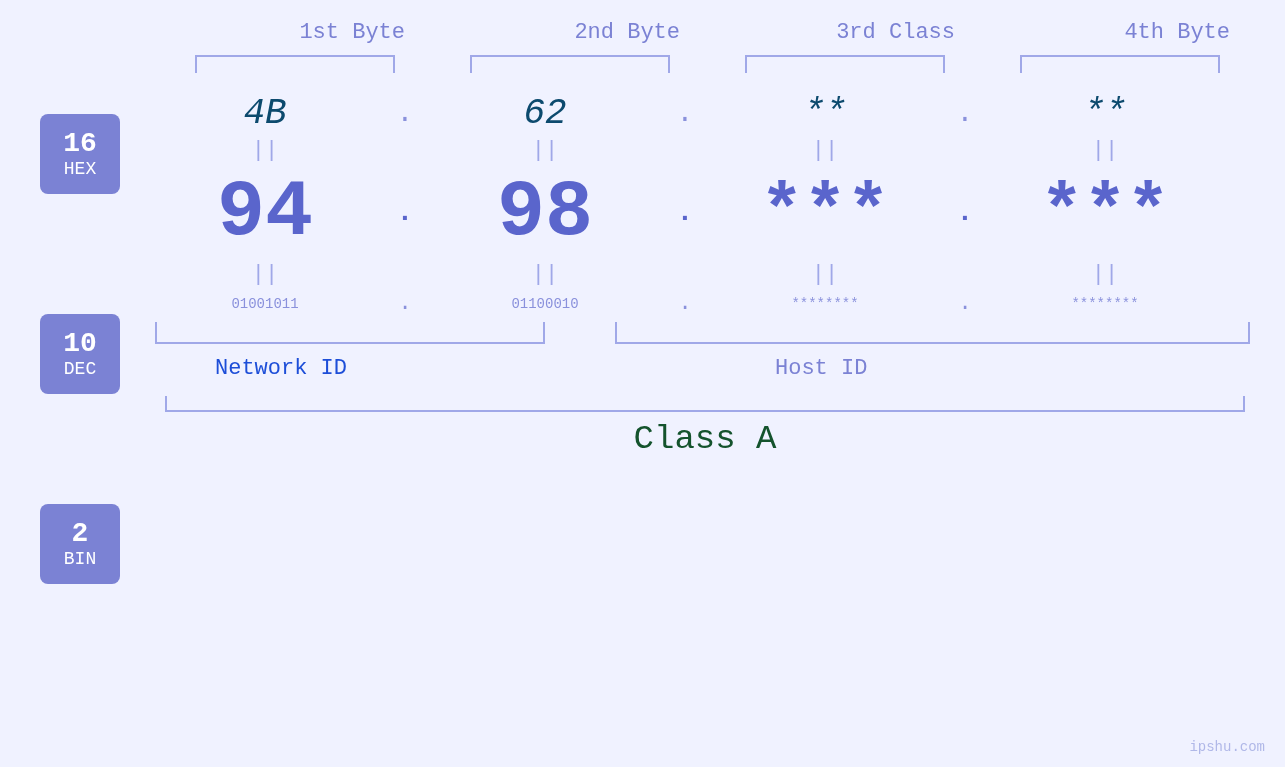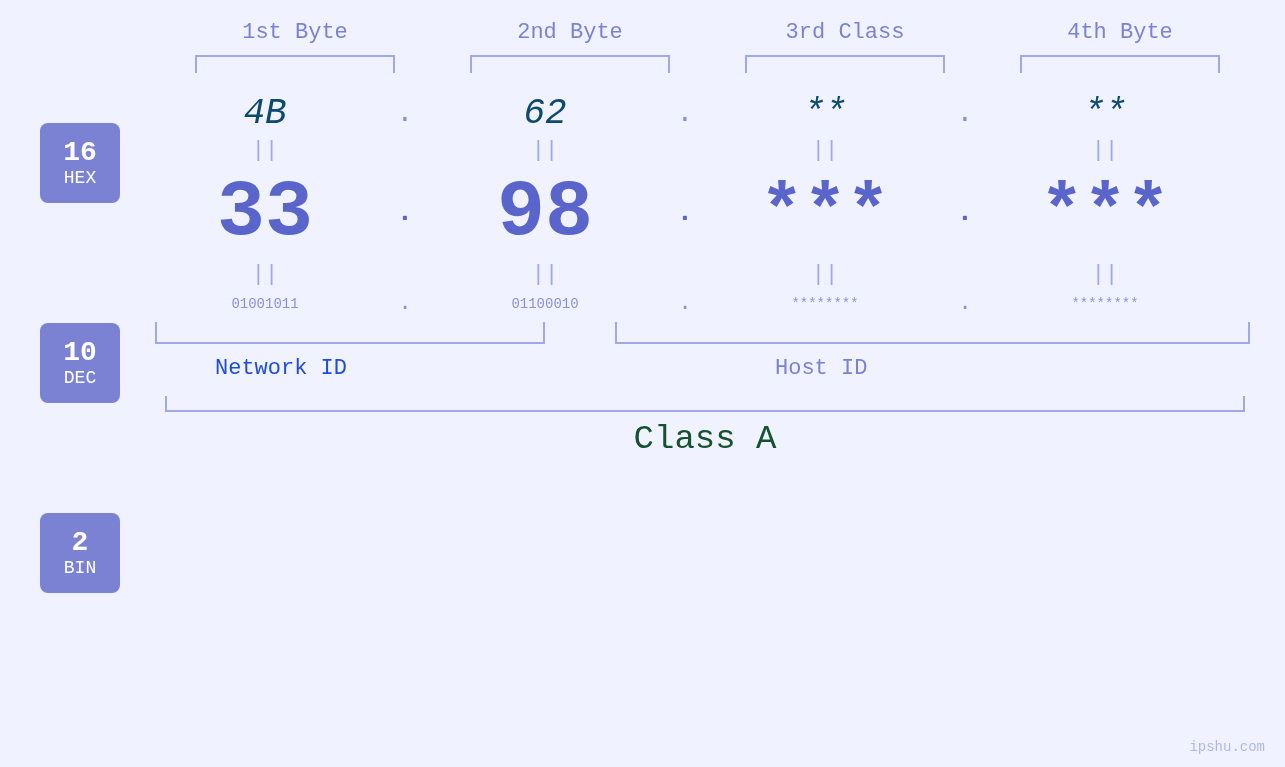--- a/index.html
+++ b/index.html
@@ -29,21 +29,21 @@
       width: 1100px;
       margin-left: 130px;
       justify-content: space-around;
       margin-bottom: 10px;
     }
 
     .byte-header {
       color: #7b82d4;
       font-size: 22px;
       font-family: 'Courier New', Courier, monospace;
-      text-align: center;
+      text-align: right;
       width: 220px;
     }
 
     
     .bracket-row {
       display: flex;
       width: 1100px;
       margin-left: 130px;
       justify-content: space-around;
       margin-bottom: 10px;
@@ -160,21 +160,21 @@
 
   <div class="bracket-row">
     <div class="bracket"></div>
     <div class="bracket"></div>
     <div class="bracket"></div>
     <div class="bracket"></div>
   </div>
 
   <div style="position:relative; width:1285px; margin-top:10px;">
 
-    <div class="labels-col" style="position:absolute; left:40px; top:10px;">
+    <div class="labels-col" style="position:absolute; left:40px; top:1px;">
       <div class="label-badge">
         <span class="num">16</span>
         <span class="base">HEX</span>
       </div>
       <div class="label-badge" style="margin-top:60px;">
         <span class="num">10</span>
         <span class="base">DEC</span>
       </div>
       <div class="label-badge" style="margin-top:50px;">
         <span class="num">2</span>
@@ -205,21 +205,21 @@
       <div style="width:60px;"></div>
       <div style="width:220px; text-align:center; color:#a0a8e8; font-size:22px;">||</div>
       <div style="width:60px;"></div>
       <div style="width:220px; text-align:center; color:#a0a8e8; font-size:22px;">||</div>
       <div style="width:60px;"></div>
       <div style="width:220px; text-align:center; color:#a0a8e8; font-size:22px;">||</div>
     </div>
 
     <div style="margin-left:155px; display:flex; align-items:center; width:1100px; margin-bottom:4px;">
       <div class="val-cell" style="width:220px; text-align:center;">
-        <span class="dec-val">33</span>
+        <span class="dec-val">94</span>
       </div>
       <div class="sep-dec">.</div>
       <div class="val-cell" style="width:220px; text-align:center;">
         <span class="dec-val">98</span>
       </div>
       <div class="sep-dec">.</div>
       <div class="val-cell" style="width:220px; text-align:center;">
         <span class="dec-val" style="font-size:72px;">***</span>
       </div>
       <div class="sep-dec">.</div>

